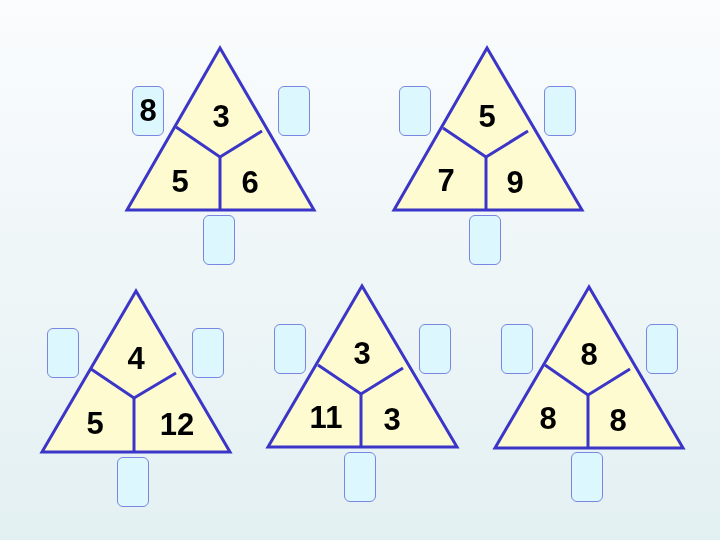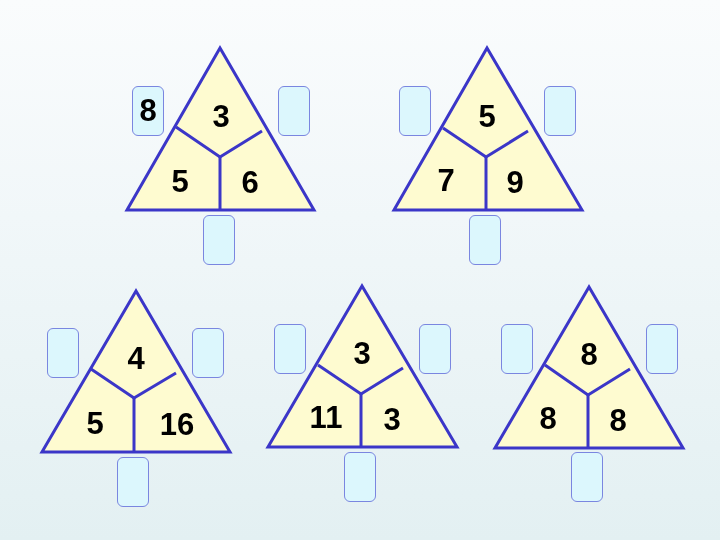--- a/index.html
+++ b/index.html
@@ -88,21 +88,21 @@
   </div>
 
   <div class="puzzle" style="left:0;top:0;">
     <svg width="720" height="540">
       <polygon points="136,291 42,452 230,452" fill="#fefbd0" stroke="#3b36c8" stroke-width="3" stroke-linejoin="miter"></polygon>
       <polyline points="91,369 134,398 176,373" fill="none" stroke="#3b36c8" stroke-width="3"></polyline>
       <line x1="134" y1="398" x2="134" y2="452" stroke="#3b36c8" stroke-width="3"></line>
     </svg>
     <span class="num" style="left:136px;top:358px;">4</span>
     <span class="num" style="left:95px;top:423px;">5</span>
-    <span class="num" style="left:177px;top:424px;">16</span>
+    <span class="num" style="left:177px;top:424px;">12</span>
     <div class="answer-box" style="left:47px;top:328px;"></div>
     <div class="answer-box" style="left:192px;top:328px;"></div>
     <div class="answer-box" style="left:117px;top:457px;"></div>
   </div>
 
   <div class="puzzle" style="left:0;top:0;">
     <svg width="720" height="540">
       <polygon points="362,286 268,447 457,447" fill="#fefbd0" stroke="#3b36c8" stroke-width="3" stroke-linejoin="miter"></polygon>
       <polyline points="318,365 361,394 403,368" fill="none" stroke="#3b36c8" stroke-width="3"></polyline>
       <line x1="361" y1="394" x2="361" y2="447" stroke="#3b36c8" stroke-width="3"></line>

